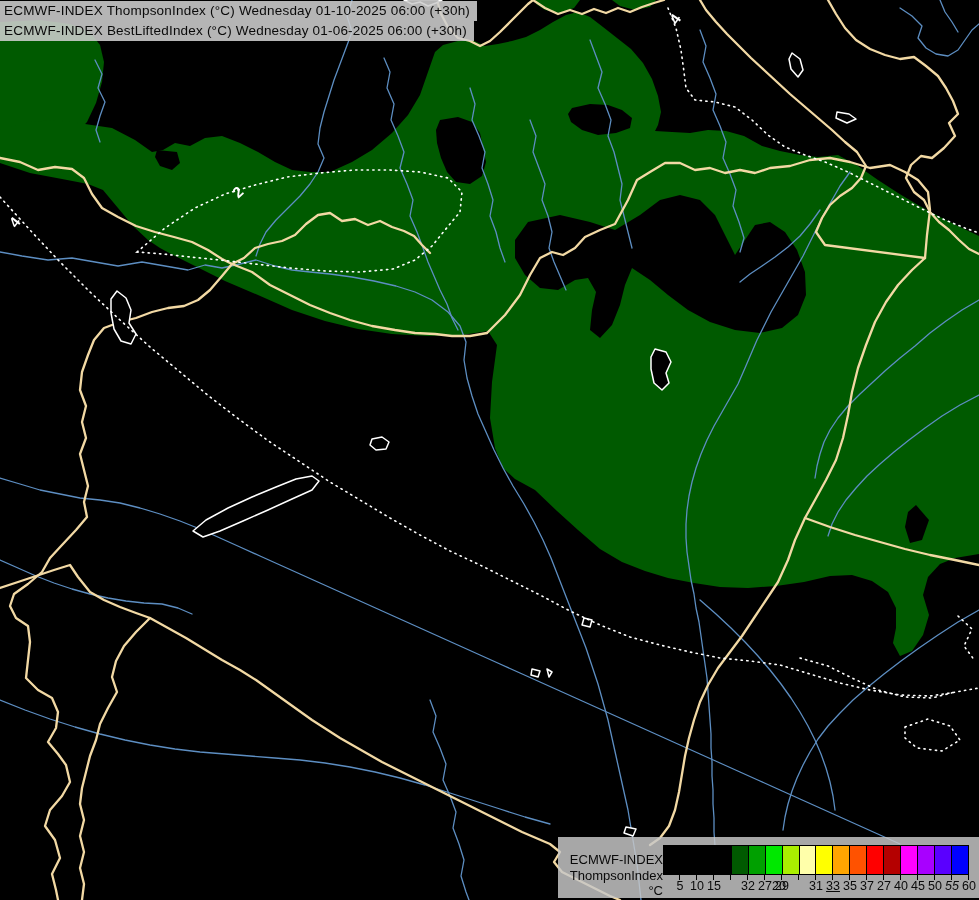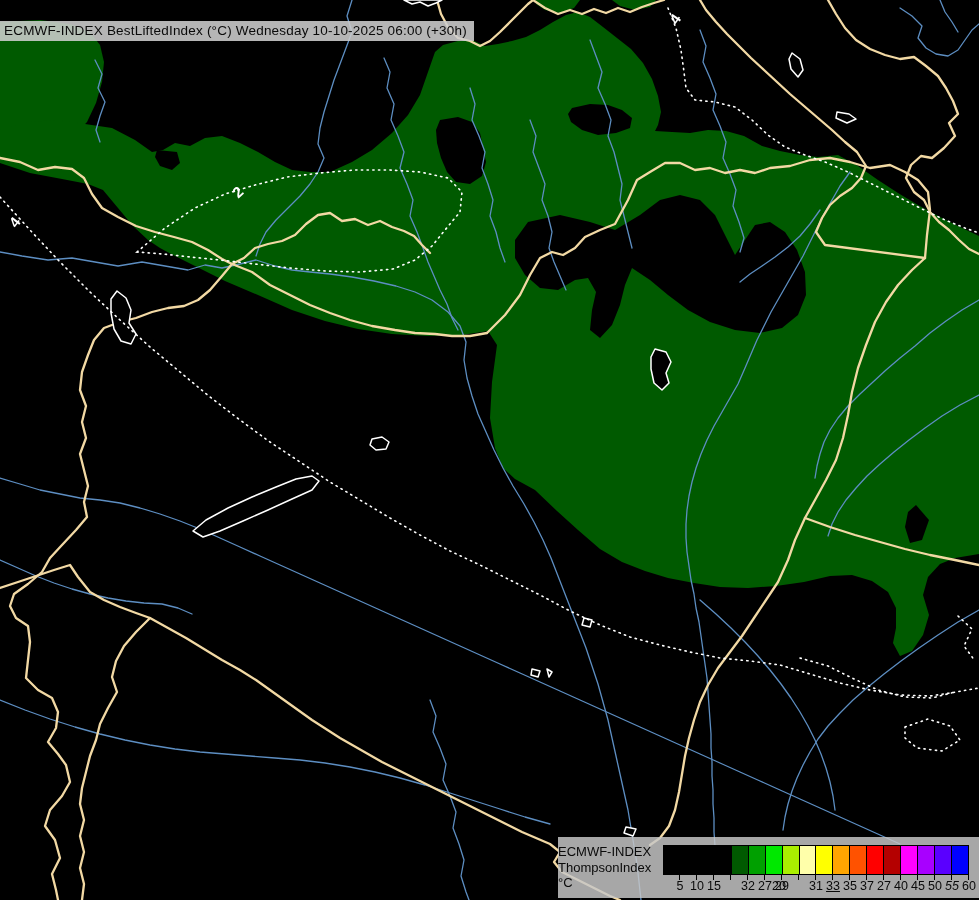--- a/index.html
+++ b/index.html
@@ -17,21 +17,21 @@
   .border-line{fill:none;stroke:var(--border);stroke-width:2.3;stroke-linejoin:round;stroke-linecap:round;}
   .contour-dotted{fill:none;stroke:var(--contour);stroke-width:1.6;stroke-dasharray:1.3 4.4;stroke-linecap:round;}
   .lake{fill:var(--background);stroke:var(--lake_outline);stroke-width:1.5;stroke-linejoin:round;}
   .contour-label{fill:#ffffff;font-family:"Liberation Sans",sans-serif;font-size:15px;font-weight:bold;}
   .title-box{position:absolute;left:0;background:rgba(206,206,206,0.88);color:#0a0a0a;
     font-size:13.5px;line-height:20px;height:20px;padding:0 7px 0 4px;white-space:nowrap;letter-spacing:0.2px;}
   #title-box-1{top:1px;}
   #title-box-2{top:21px;}
   #legend-panel{position:absolute;left:558px;top:837px;width:421px;height:61px;
     background:rgba(199,199,199,0.84);display:flex;}
-  #legend-labels{width:105px;text-align:left;color:#0a0a0a;padding-top:7px;
+  #legend-labels{width:105px;text-align:right;color:#0a0a0a;padding-top:15px;
     font-size:13px;line-height:15.5px;}
   #legend-scale{position:relative;width:306px;}
   #legend-color-bar{position:absolute;left:0;top:8px;width:306px;height:30px;display:flex;
     border:1px solid #000;}
   #legend-color-bar .cell{flex:1 1 0;border-right:1px solid #000;}
   #legend-color-bar .cell:last-child{border-right:none;}
   #legend-ticks{position:absolute;left:0;top:38px;width:306px;height:20px;}
   .tickmark{position:absolute;top:0;width:1px;height:5px;background:#000;}
   .ticklabel{position:absolute;top:4px;transform:translateX(-50%);font-size:12.5px;color:#0a0a0a;white-space:nowrap;}
 </style>
@@ -122,21 +122,22 @@
       <polyline class="contour-dotted" points="668,8 676,28 681,50 684,72 686,88 695,100 715,102 735,107 752,120 768,135 785,147 805,155 825,162 848,172 872,184 896,196 920,208 945,220 965,228 979,233"></polyline>
       <polyline class="contour-dotted" points="800,658 828,666 852,678 878,690 905,697 932,698 955,692"></polyline>
       <path class="contour-dotted" d="M 905,727 L 928,719 L 950,726 L 960,740 L 942,751 L 917,748 L 905,738 Z"></path>
       <polyline class="contour-dotted" points="958,616 972,629 964,646 975,661"></polyline>
       <text class="contour-label" x="10" y="228" transform="rotate(-52 14 222)">4</text>
       <text class="contour-label" x="233" y="197" transform="rotate(-42 238 191)">2</text>
       <text class="contour-label" x="670" y="24" transform="rotate(-55 675 18)">4</text>
     </g>
   </svg>
 
-  <div class="title-box" id="title-box-2">ECMWF-INDEX BestLiftedIndex (°C) Wednesday 10-10-2025 06:00 (+30h)</div>
+  <div class="title-box" id="title-box-1">ECMWF-INDEX ThompsonIndex (°C) Wednesday 01-10-2025 06:00 (+30h)</div>
+  <div class="title-box" id="title-box-2">ECMWF-INDEX BestLiftedIndex (°C) Wednesday 01-06-2025 06:00 (+30h)</div>
 
   <div id="legend-panel">
     <div id="legend-labels">
       <div>ECMWF-INDEX</div>
       <div>ThompsonIndex</div>
       <div>°C</div>
     </div>
     <div id="legend-scale">
       <div id="legend-color-bar">
           <div class="cell" style="background: rgb(0, 0, 0);"></div>

